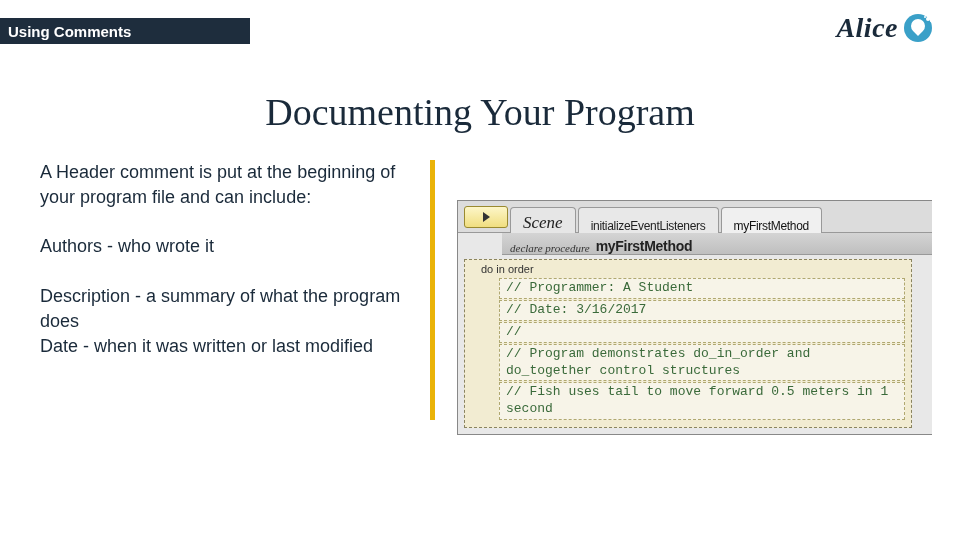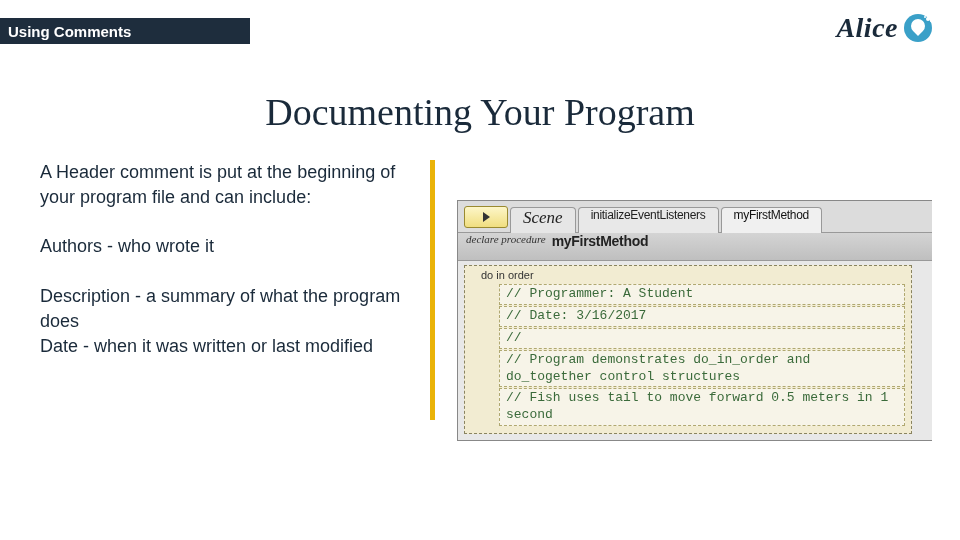--- a/index.html
+++ b/index.html
@@ -134,21 +134,21 @@
   .tri {
     width: 0; height: 0;
     border-top: 5px solid transparent;
     border-bottom: 5px solid transparent;
     border-left: 7px solid #333;
   }
   .tab {
     height: 26px;
     padding: 0 12px;
     display: flex;
-    align-items: flex-start;
+    align-items: flex-end;
     background: #e8e8e8;
     border: 1px solid #999;
     border-bottom: none;
     margin-left: 2px;
     margin-top: 6px;
     border-radius: 4px 4px 0 0;
     font-size: 13px;
   }
   .tab.scene {
     font-family: Georgia, serif;
@@ -164,30 +164,31 @@
     letter-spacing: -0.3px;
   }
   .tab.method {
     background: #f0f0f0;
     font-family: Verdana, sans-serif;
     font-size: 12px;
     color: #111;
     letter-spacing: -0.3px;
   }
   .declare {
-    height: 28px;
+    height: 22px;
     background: linear-gradient(#d4d4d4, #bfbfbf);
     border-bottom: 1px solid #999;
     display: flex;
-    align-items: flex-start;
+    align-items: flex-end;
     padding-left: 8px;
     font-family: Georgia, serif;
     font-style: italic;
     font-size: 11px;
     color: #333;
+    margin-left: 44px;
   }
   .declare .mname {
     font-family: Verdana, sans-serif;
     font-style: normal;
     font-weight: bold;
     font-size: 14px;
     margin-left: 6px;
     color: #222;
     letter-spacing: -0.3px;
   }

